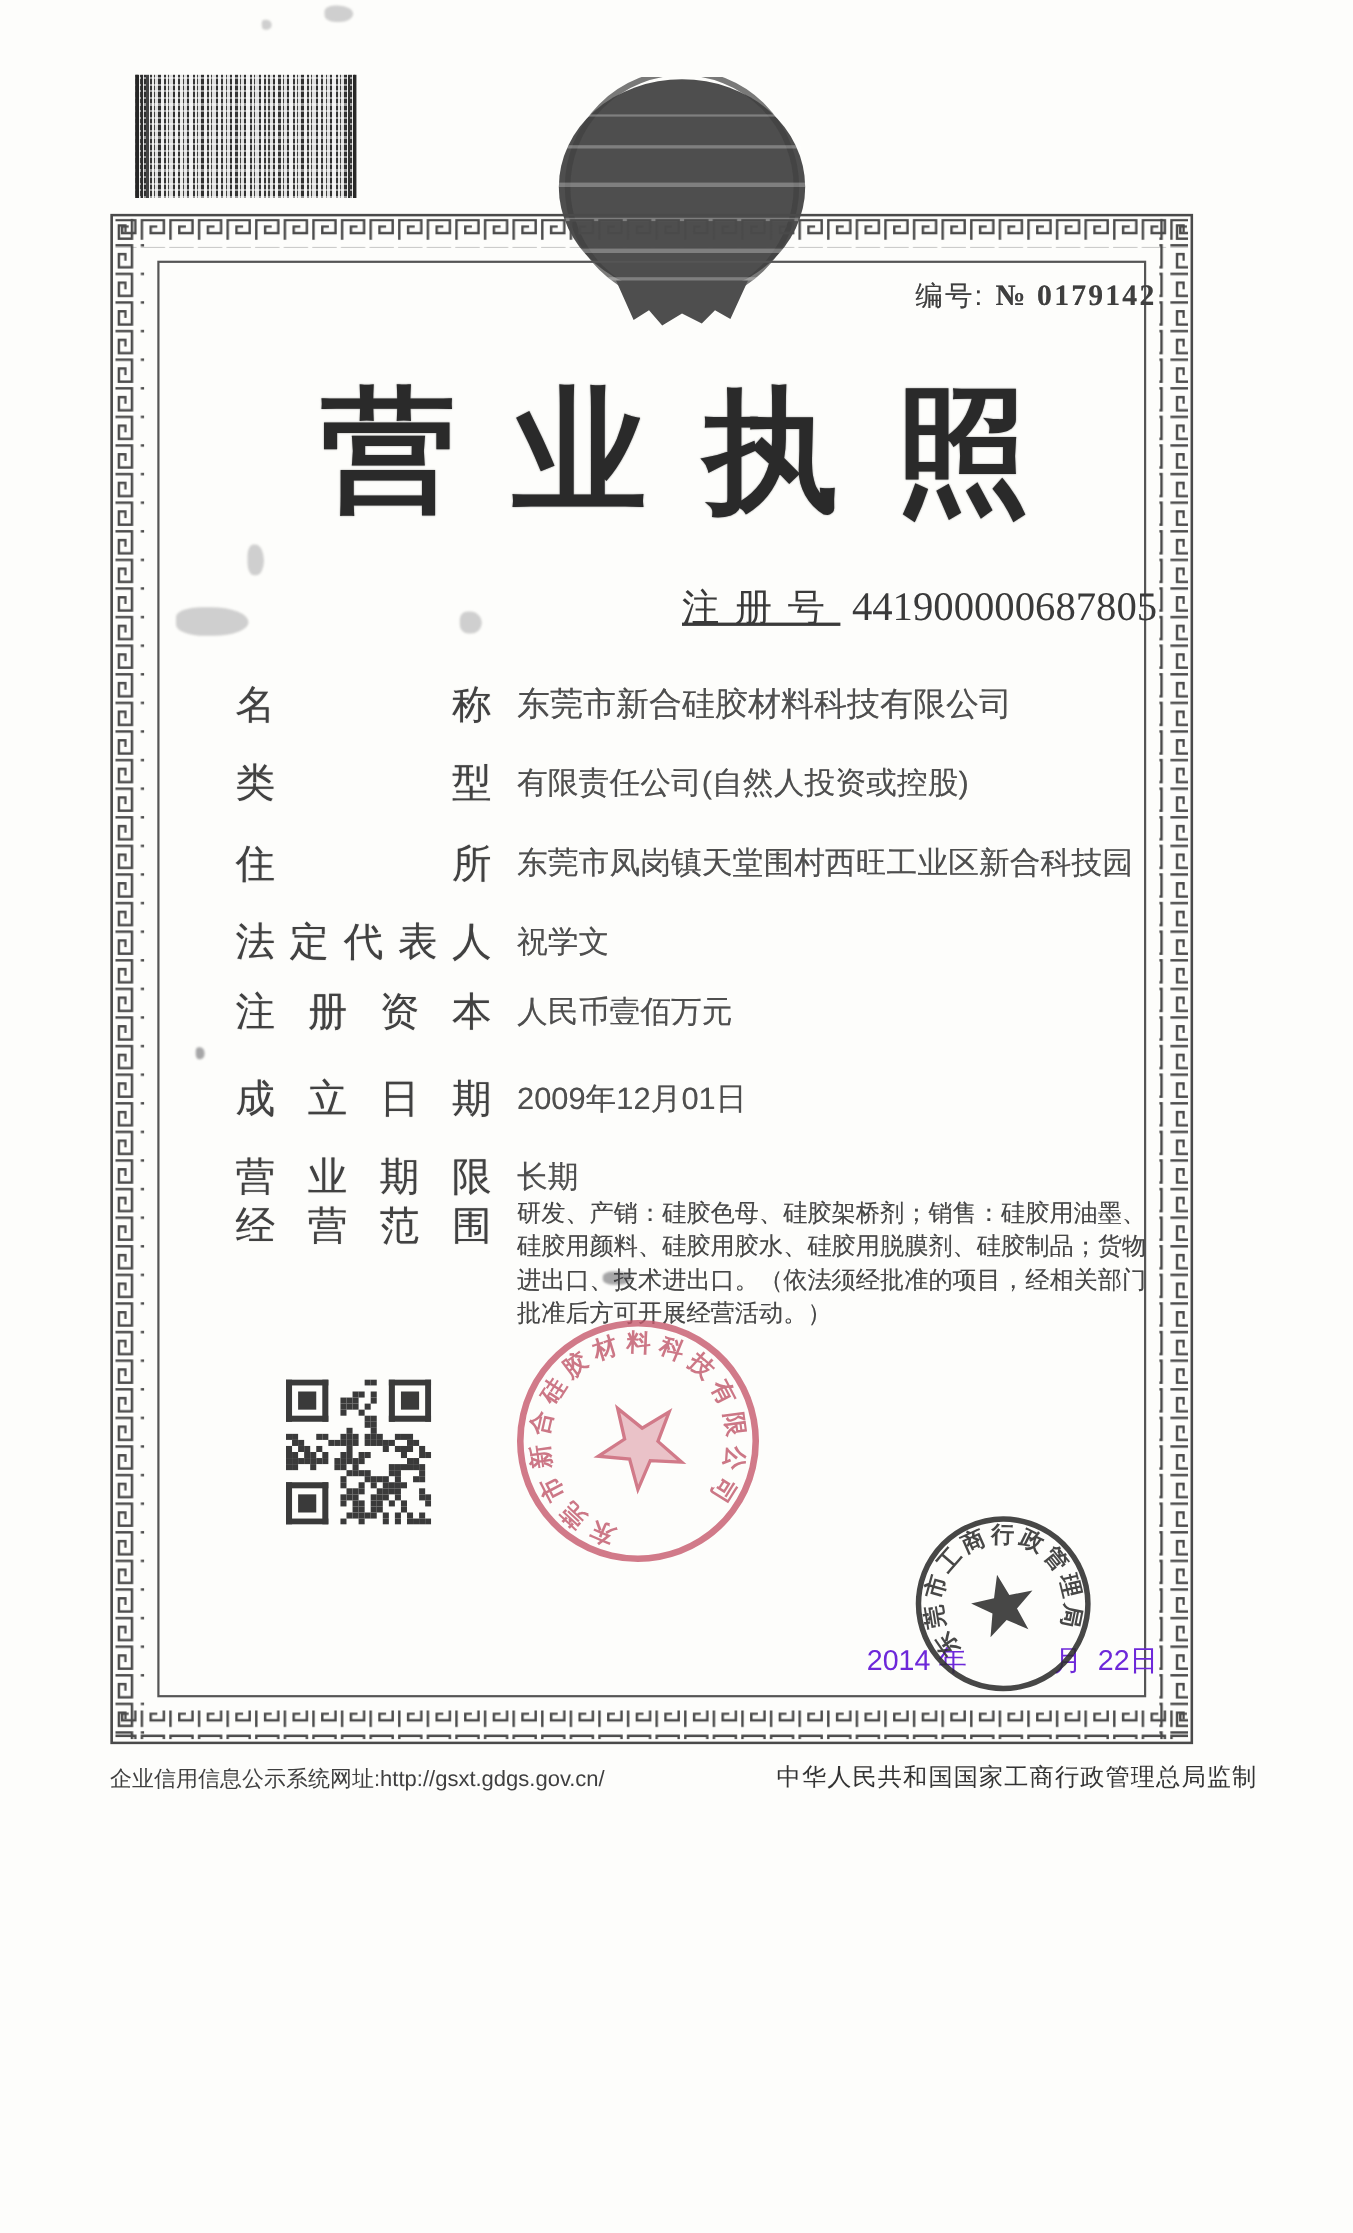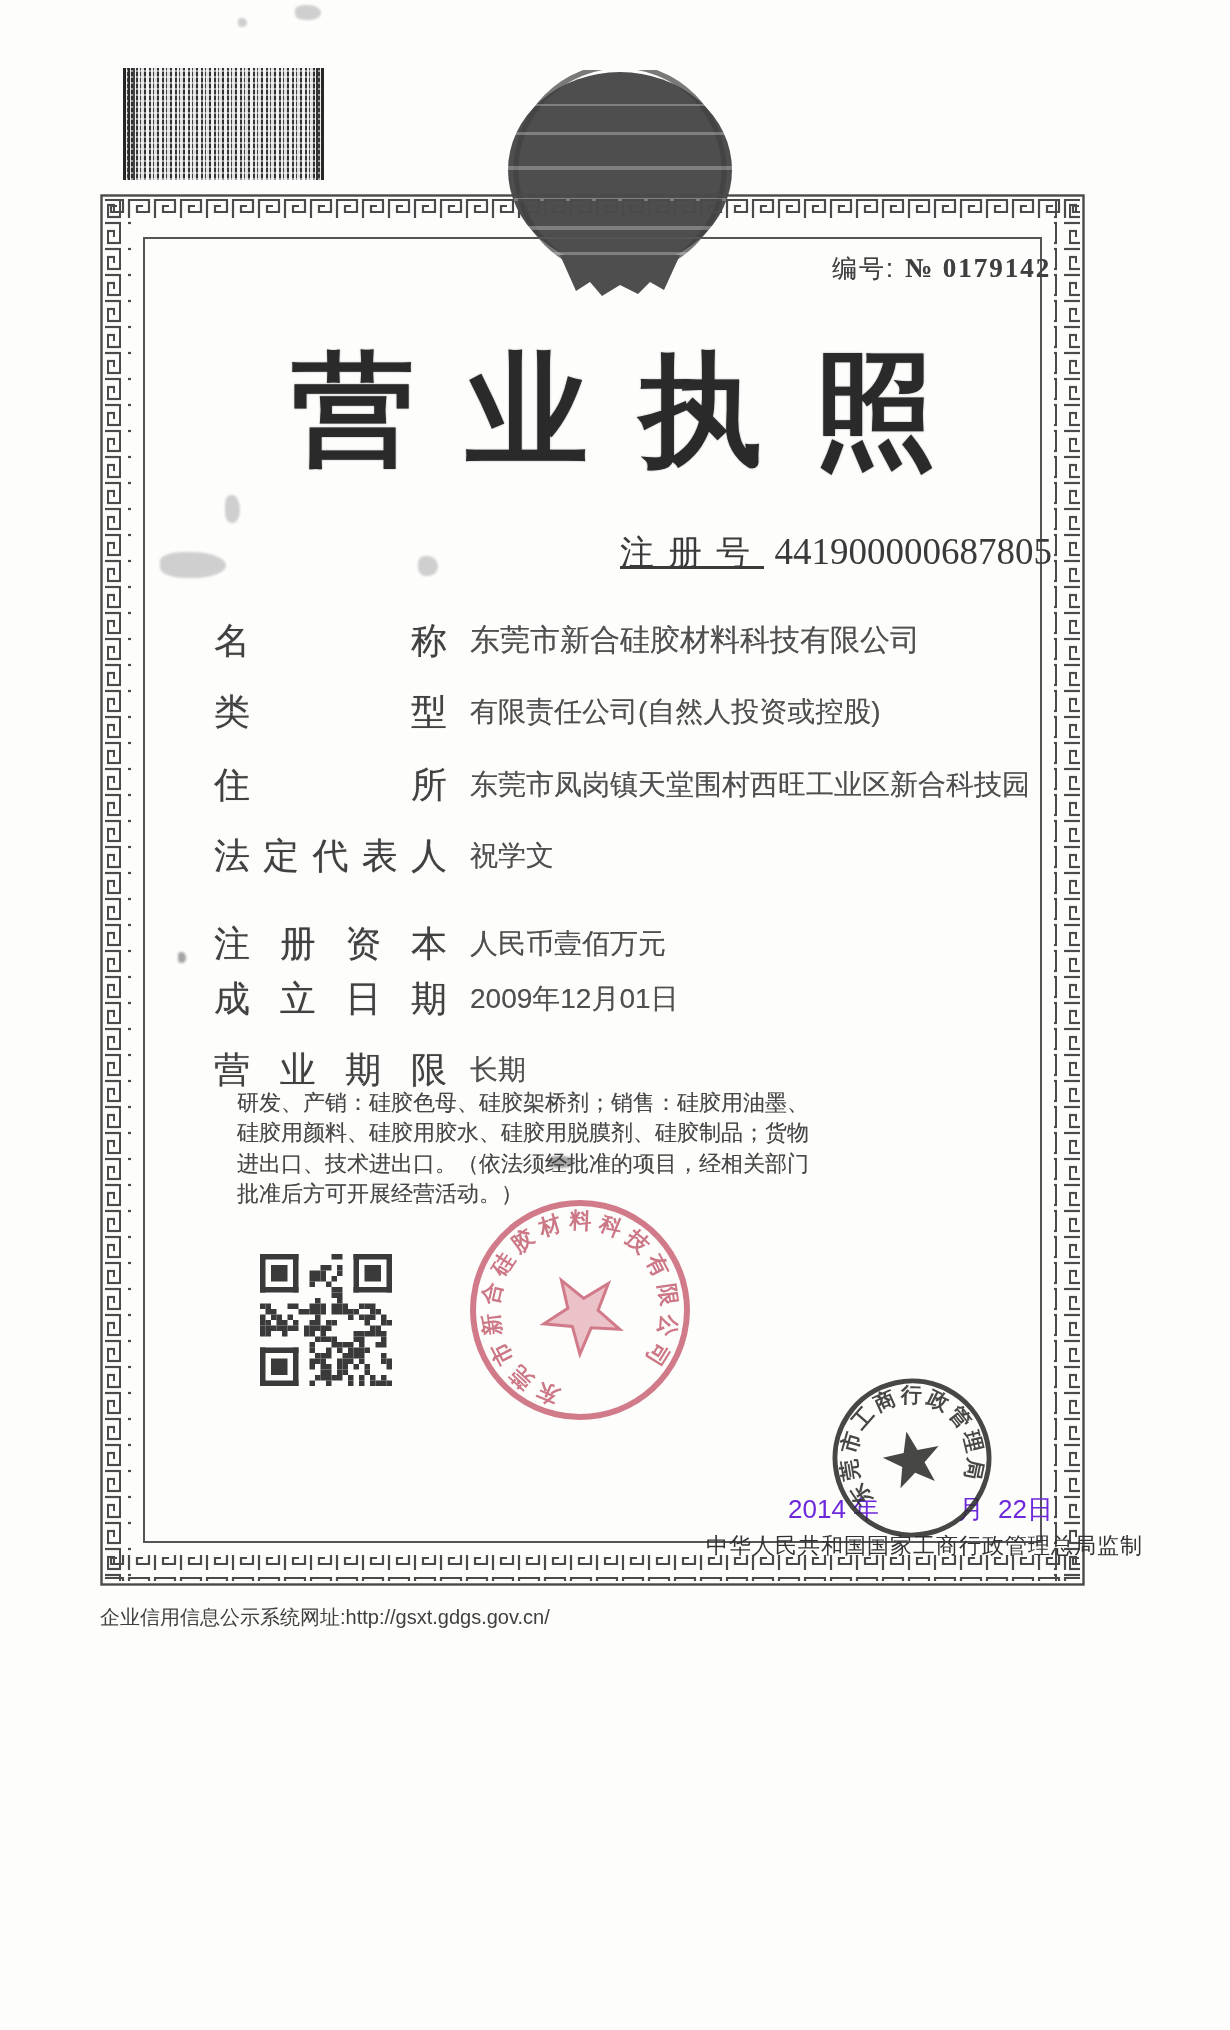--- a/index.html
+++ b/index.html
@@ -47,21 +47,21 @@
             transform:rotate(-32deg);opacity:.8;z-index:6;}
   .seal-black{position:absolute;left:827px;top:1373px;width:170px;height:170px;
             transform:rotate(-12deg);opacity:.88;z-index:6;}
 
   .registry-label{position:absolute;left:612px;top:1428px;font-size:36px;
             letter-spacing:22px;color:#383838;white-space:nowrap;}
   .date{position:absolute;top:1492px;font-size:26px;color:#6d28d9;white-space:nowrap;margin-left:36px;}
   .d-year{left:752px;} .d-month{left:922px;} .d-day{left:962px;}
 
   .footer-left{position:absolute;left:100px;top:1604px;font-size:20px;color:#3f3f3f;text-align:center;}
-  .footer-right{position:absolute;left:706px;top:1531px;font-size:22px;font-weight:500;color:#333;letter-spacing:1px;}
+  .footer-right{position:absolute;left:706px;top:1601px;font-size:22px;font-weight:500;color:#333;letter-spacing:1px;}
 
   .smudge{position:absolute;background:rgba(90,90,95,.28);filter:blur(1px);border-radius:40% 60% 55% 45%;}
   .smudge.dark{background:rgba(60,60,65,.45);}
 </style>
 </head>
 <body>
 
 <div class="page">
 
   <div class="barcode"></div>
@@ -118,33 +118,34 @@
       <div class="f-value">有限责任公司(自然人投资或控股)</div>
     </div>
     <div class="frow" style="top:765px">
       <div class="f-label">住所</div>
       <div class="f-value">东莞市凤岗镇天堂围村西旺工业区新合科技园</div>
     </div>
     <div class="frow" style="top:836px">
       <div class="f-label">法定代表人</div>
       <div class="f-value">祝学文</div>
     </div>
-    <div class="frow" style="top:924px">
+    <div class="frow" style="top:900px">
       <div class="f-label">注册资本</div>
       <div class="f-value">人民币壹佰万元</div>
     </div>
     <div class="frow" style="top:979px">
       <div class="f-label">成立日期</div>
       <div class="f-value">2009年12月01日</div>
     </div>
     <div class="frow" style="top:1050px">
       <div class="f-label">营业期限</div>
       <div class="f-value">长期</div>
     </div>
     <div class="frow tops" style="top:1088px">
+      <div class="f-label" style="padding-top:6px">经营范围</div>
       <div class="f-value para">研发、产销：硅胶色母、硅胶架桥剂；销售：硅胶用油墨、硅胶用颜料、硅胶用胶水、硅胶用脱膜剂、硅胶制品；货物进出口、技术进出口。（依法须经批准的项目，经相关部门批准后方可开展经营活动。）</div>
     </div>
   </div>
 
   <div class="qr">
     <svg id="qrsvg" width="132" height="132" viewBox="0 0 132 132">
         <rect x="0" y="0" width="38.5" height="5.5" fill="#3a3a3a"></rect>
         <rect x="0" y="33" width="38.5" height="5.5" fill="#3a3a3a"></rect>
         <rect x="0" y="0" width="5.5" height="38.5" fill="#3a3a3a"></rect>
         <rect x="33" y="0" width="5.5" height="38.5" fill="#3a3a3a"></rect>

